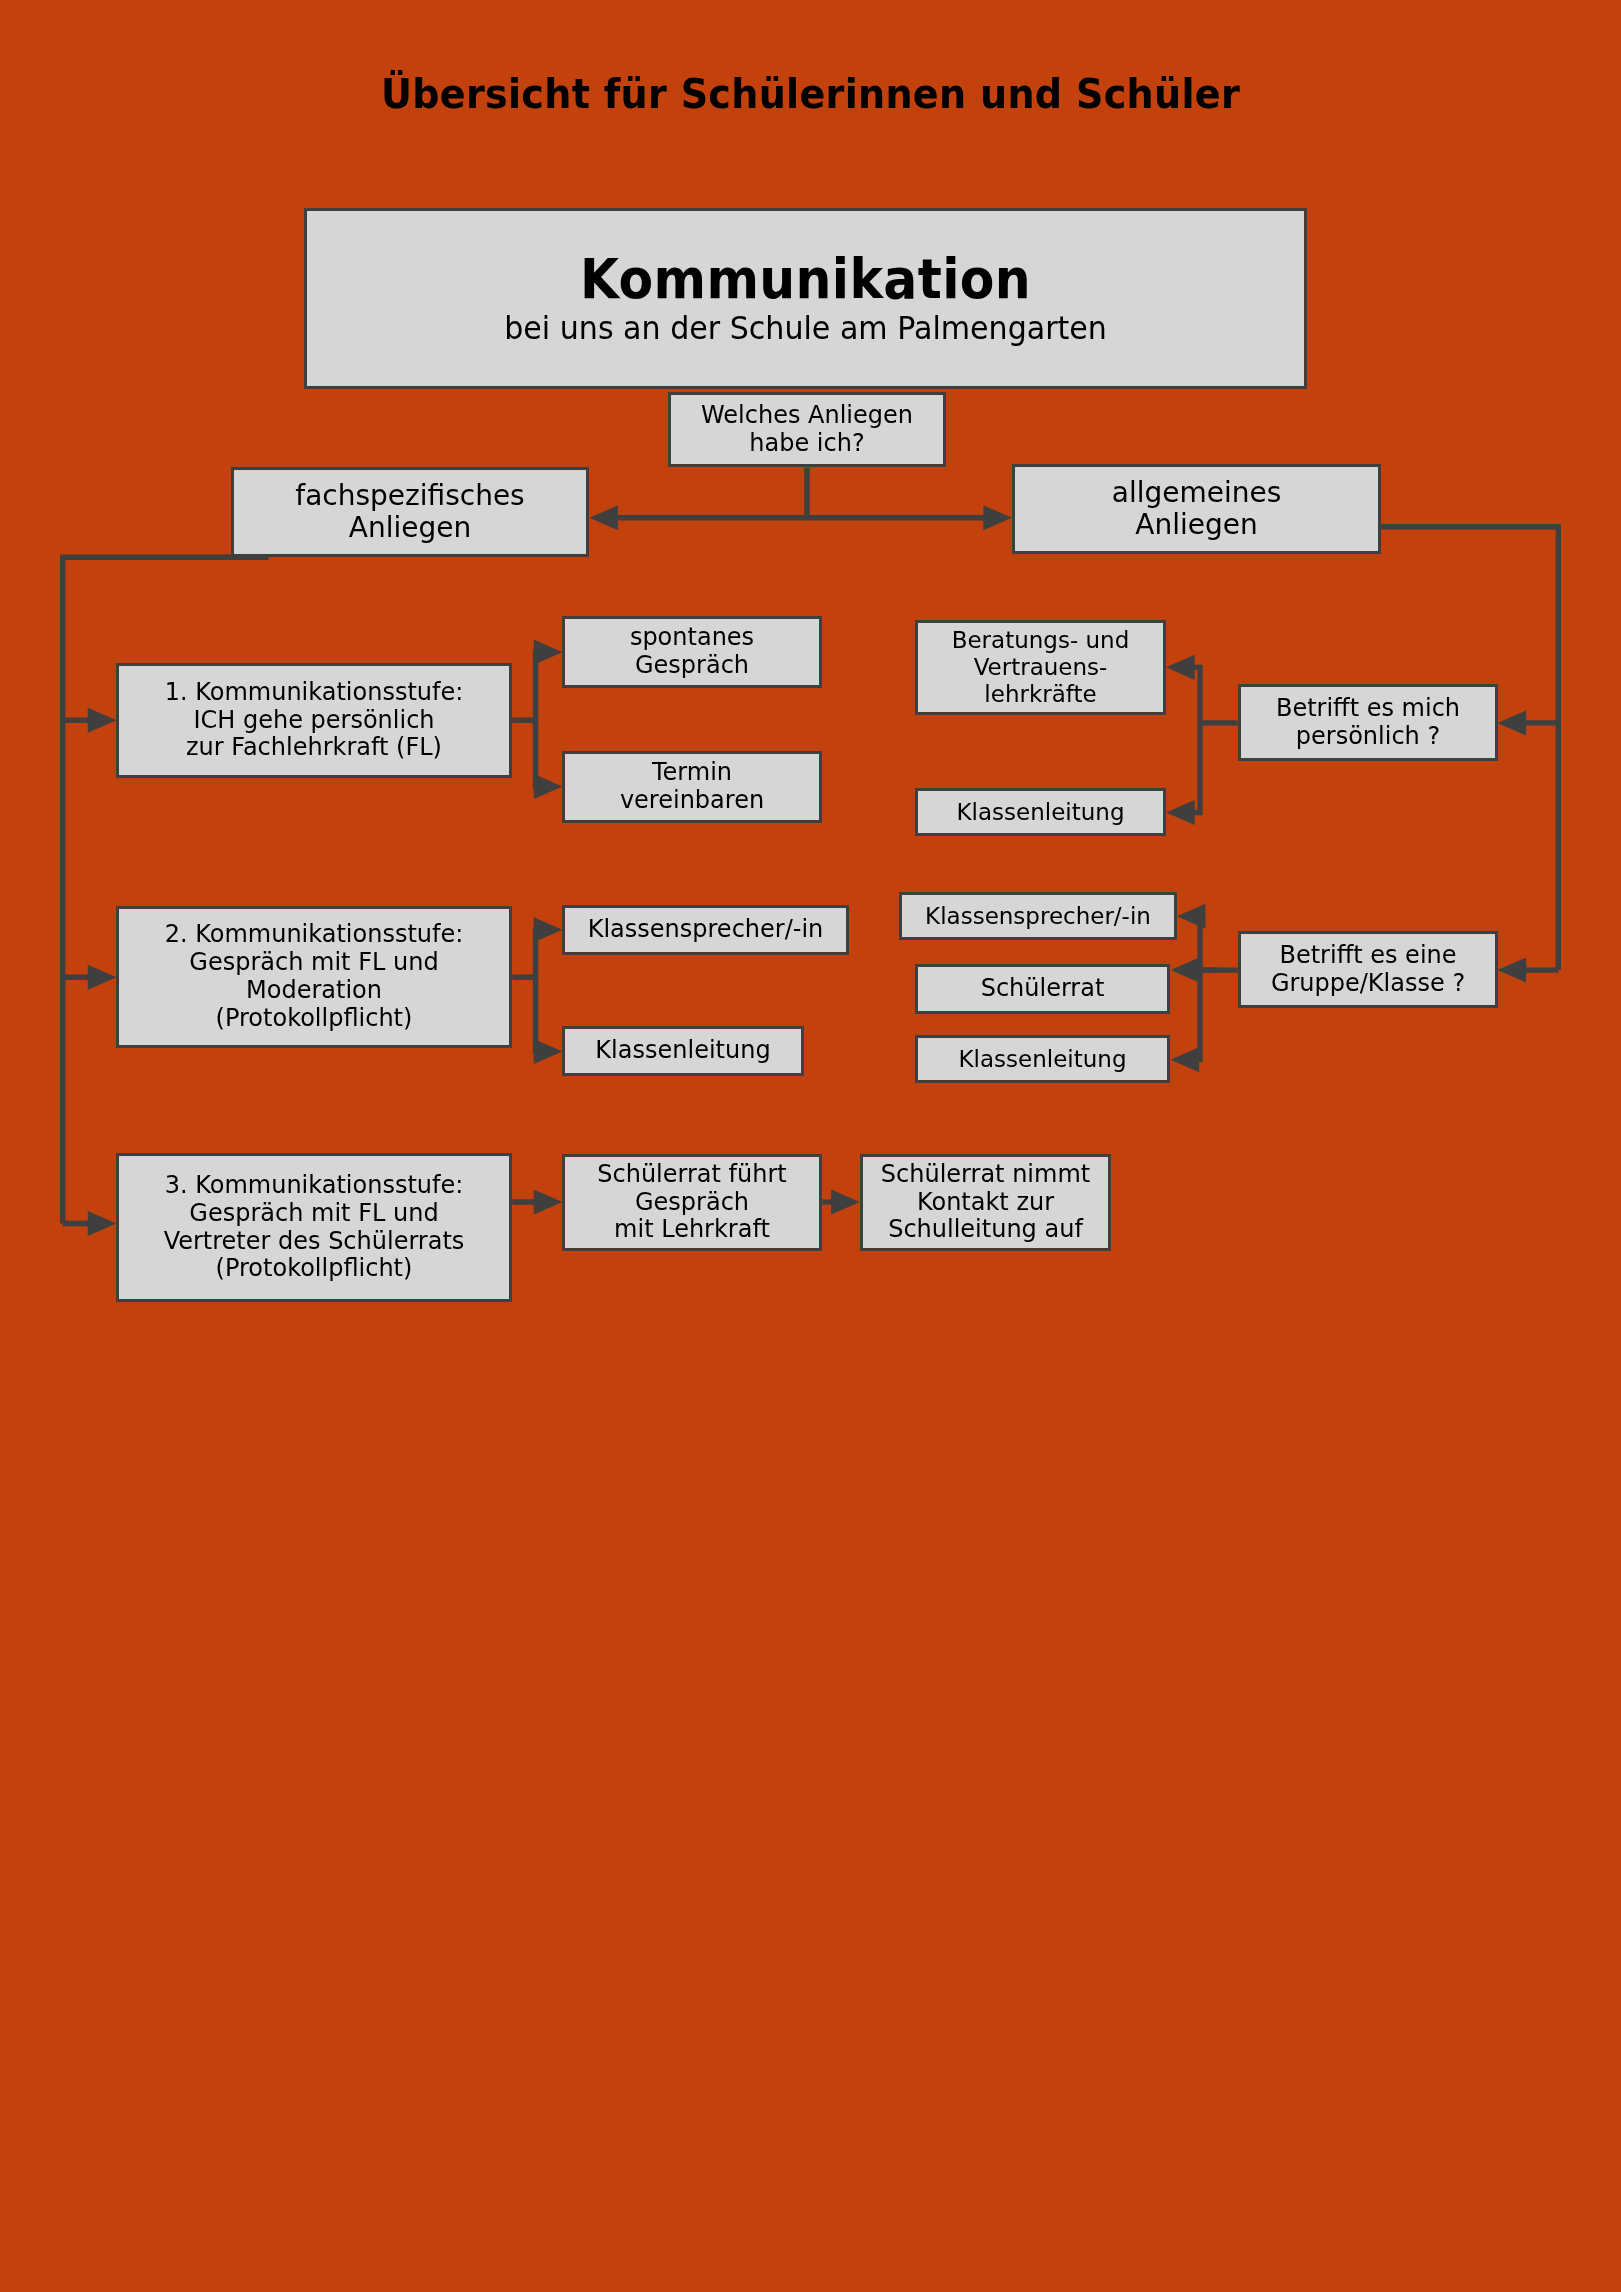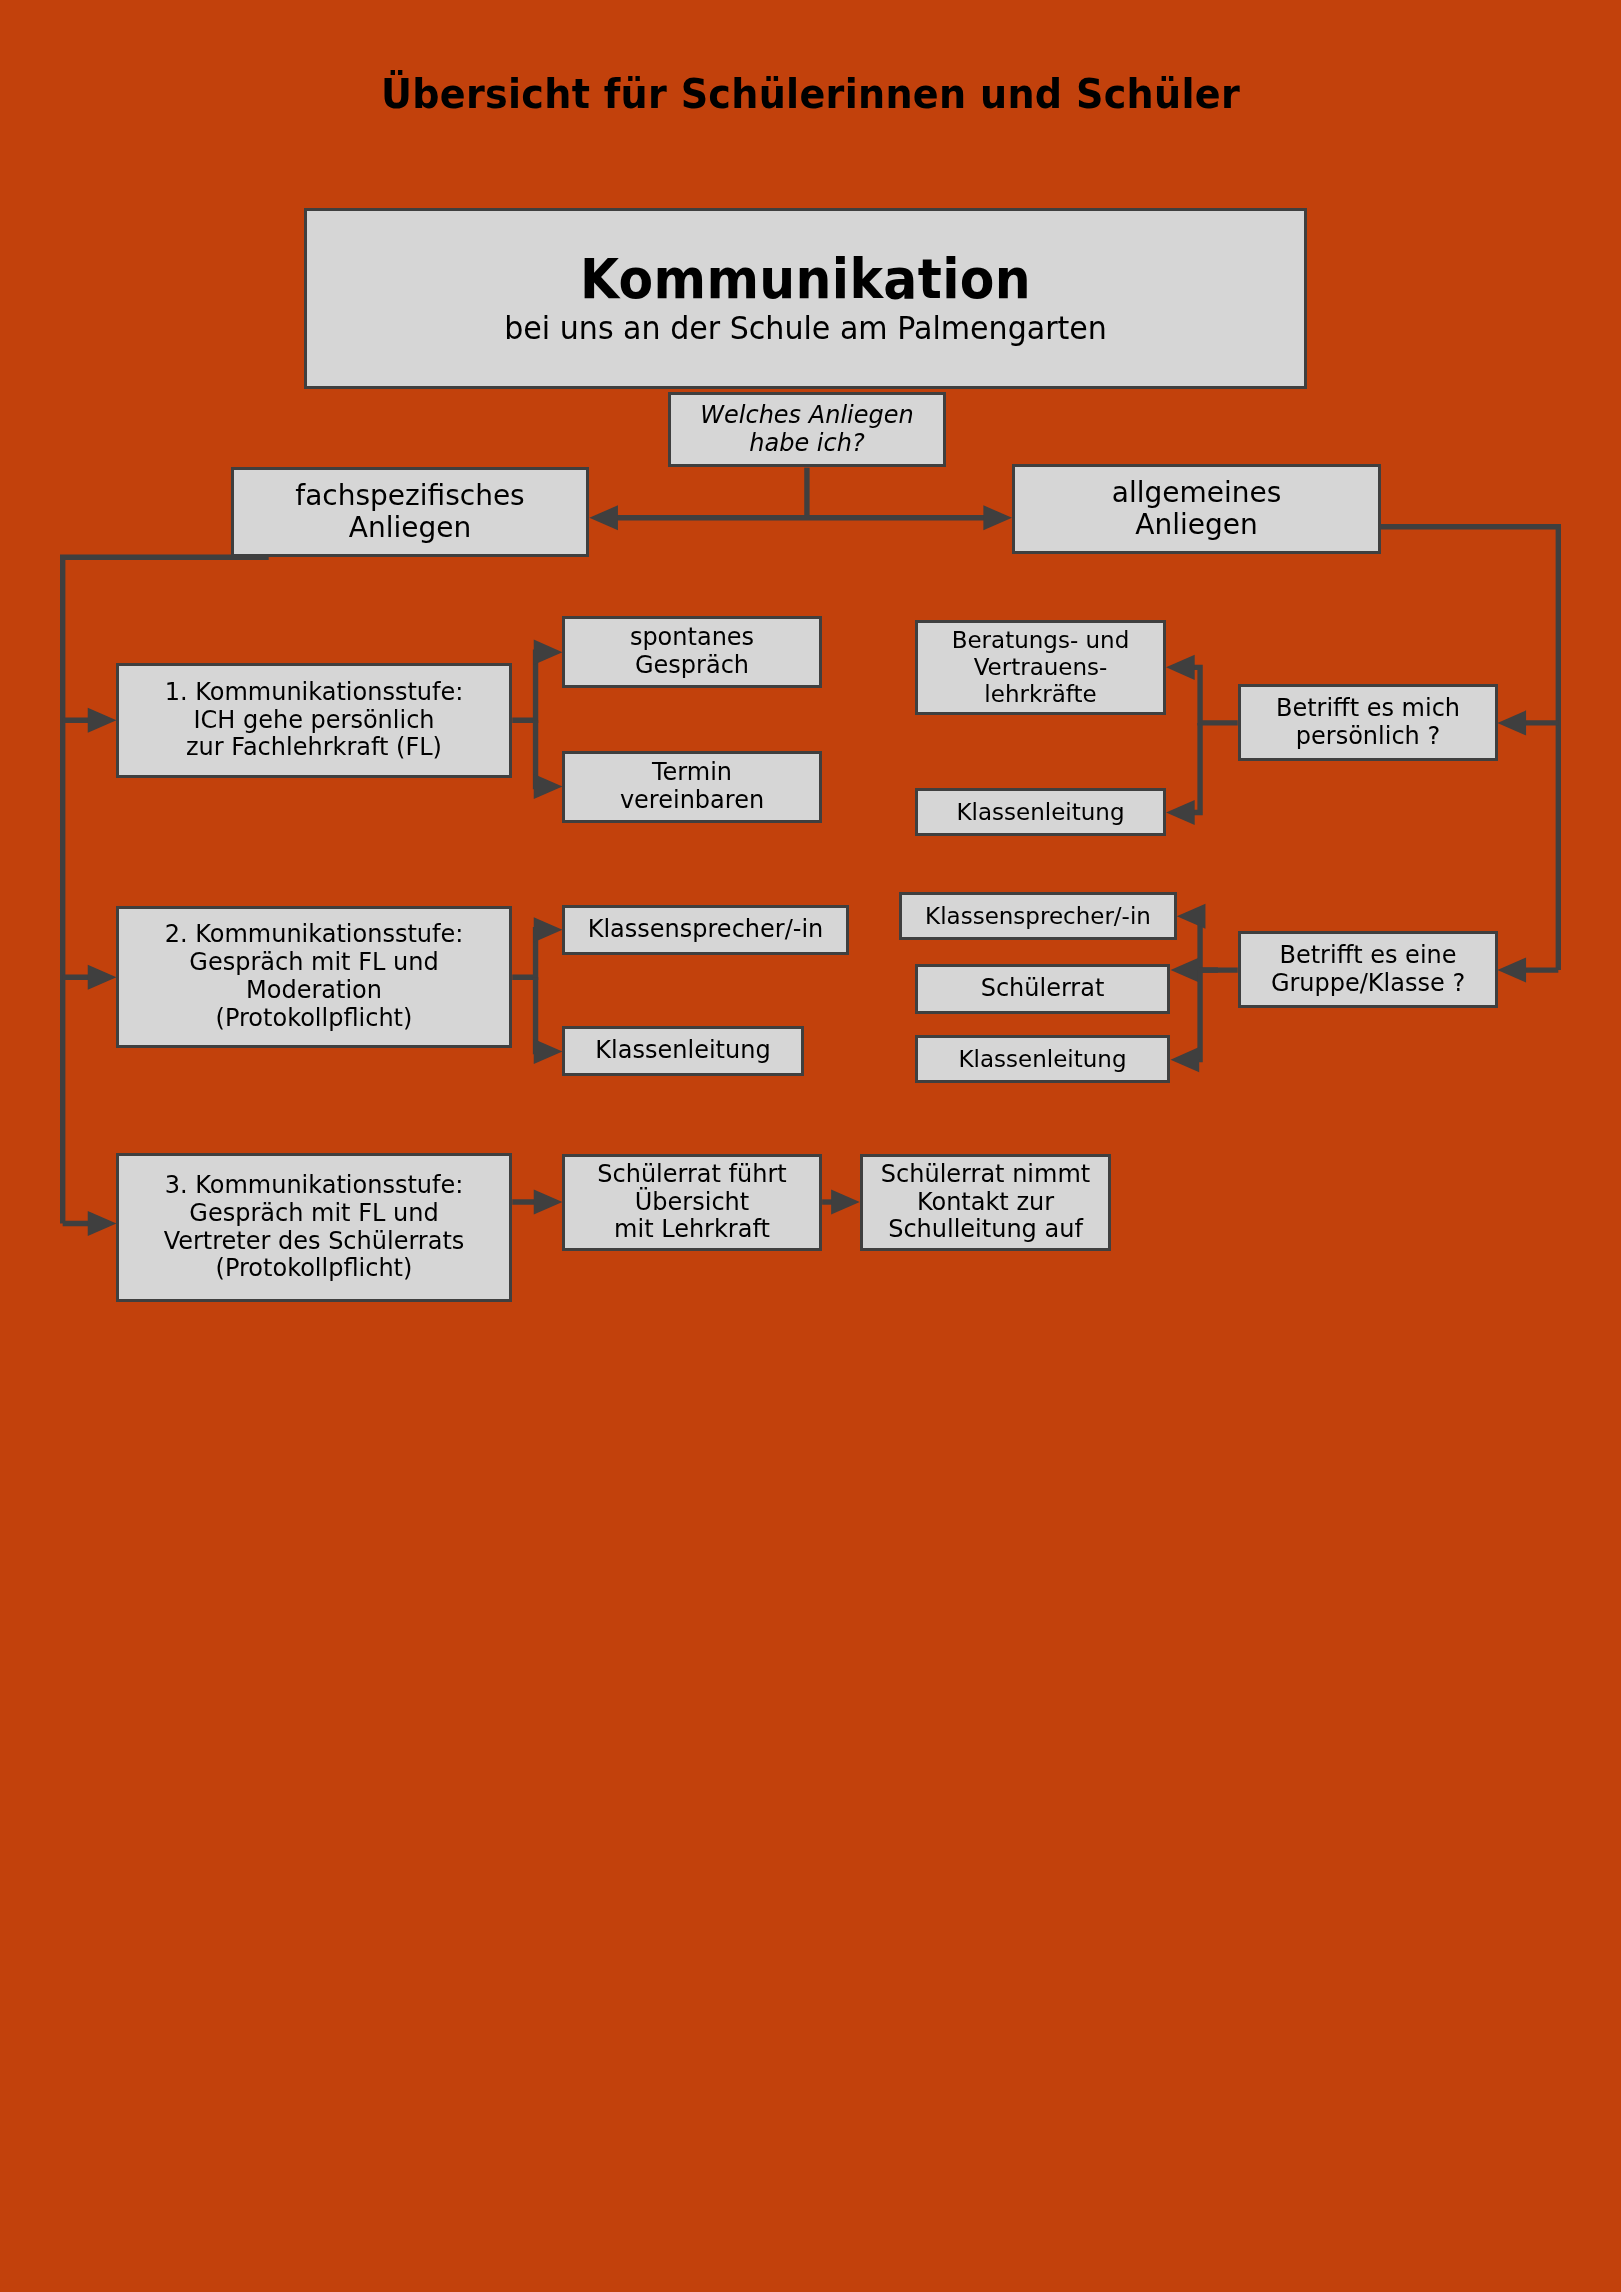--- a/index.html
+++ b/index.html
@@ -83,21 +83,20 @@
     transform: scaleX(0.94);
   }
   
   #node-question {
     left: 668px;
     top: 392px;
     width: 278px;
     height: 75px;
     font-size: 24px;
     z-index: 3;
-    font-style: italic;
   }
   
   #node-fach {
     left: 231px;
     top: 467px;
     width: 358px;
     height: 90px;
     font-size: 28px;
     z-index: 2;
   }
@@ -366,21 +365,21 @@
   <div class="node" id="node-kls-sprecher-l">
     <span class="node-inner">Klassensprecher/-in</span>
   </div>
 
   <div class="node" id="node-kls-leitung-l">
     <span class="node-inner">Klassenleitung</span>
   </div>
 
   <div class="node" id="node-schuelerrat-gespraech">
     <span class="node-inner">Schülerrat führt
-Übersicht
+Gespräch
 mit Lehrkraft</span>
   </div>
 
   <div class="node" id="node-schuelerrat-kontakt">
     <span class="node-inner">Schülerrat nimmt
 Kontakt zur
 Schulleitung auf</span>
   </div>
 
   <div class="node" id="node-beratung">

